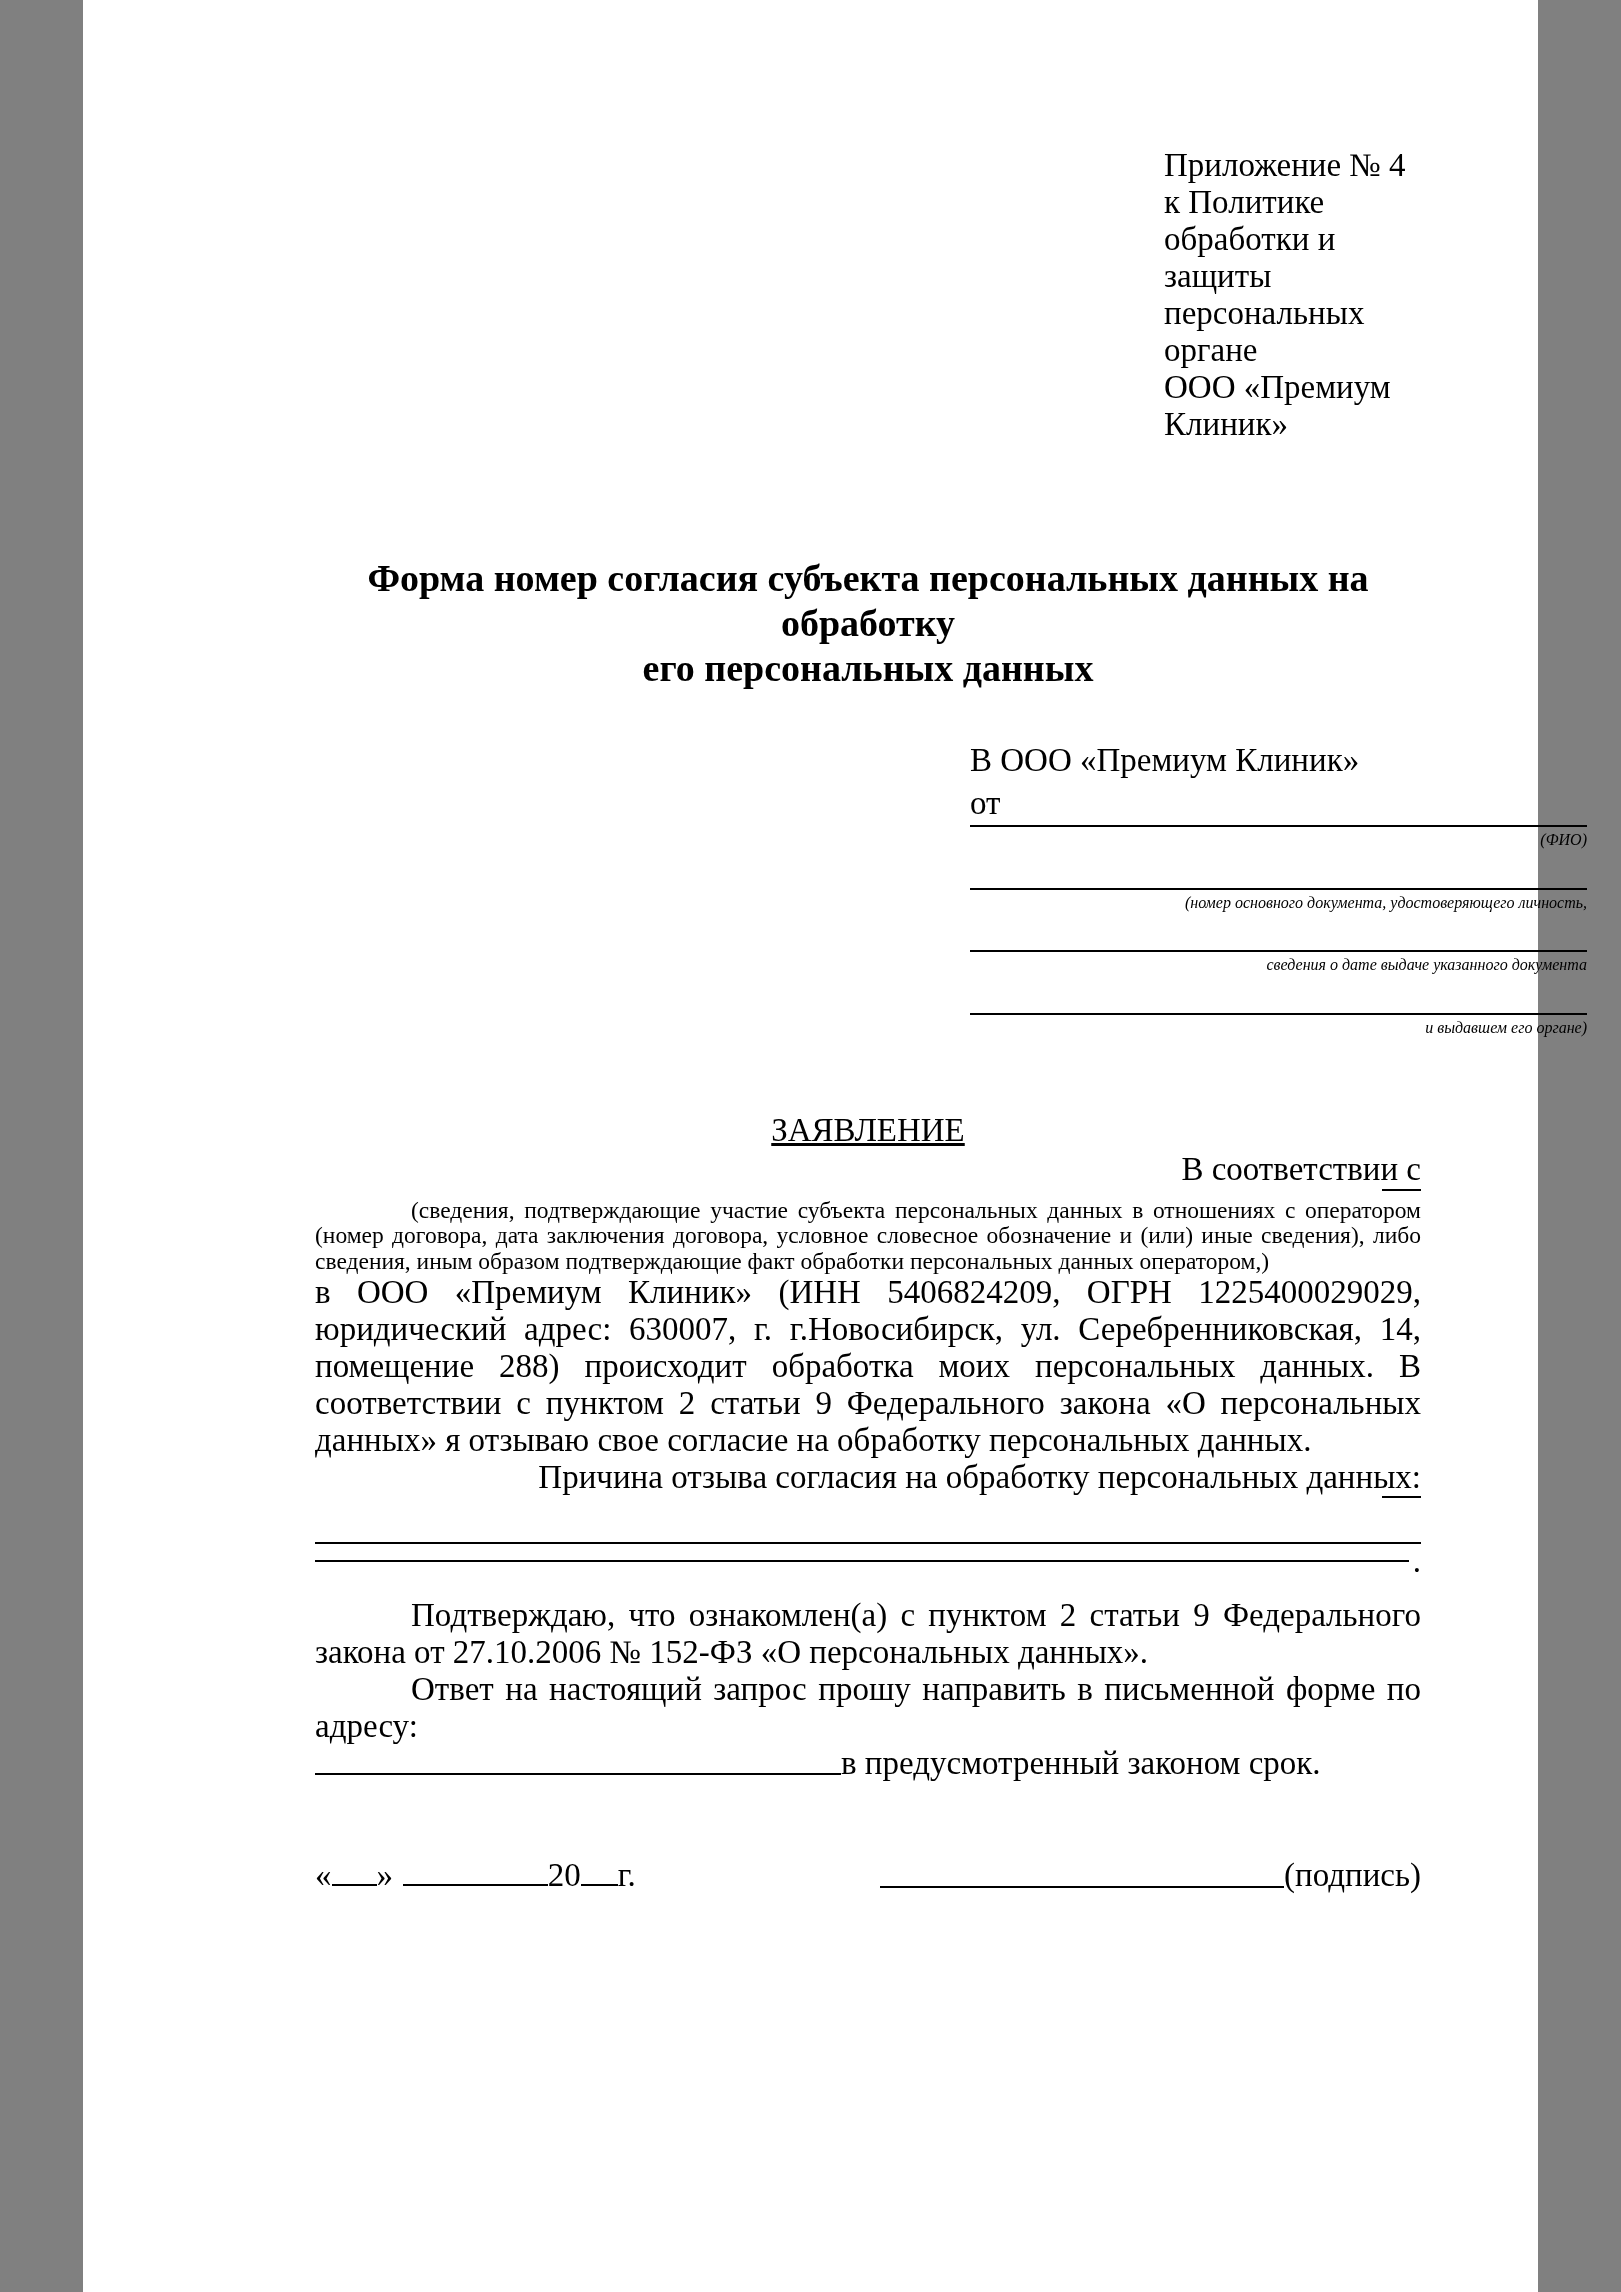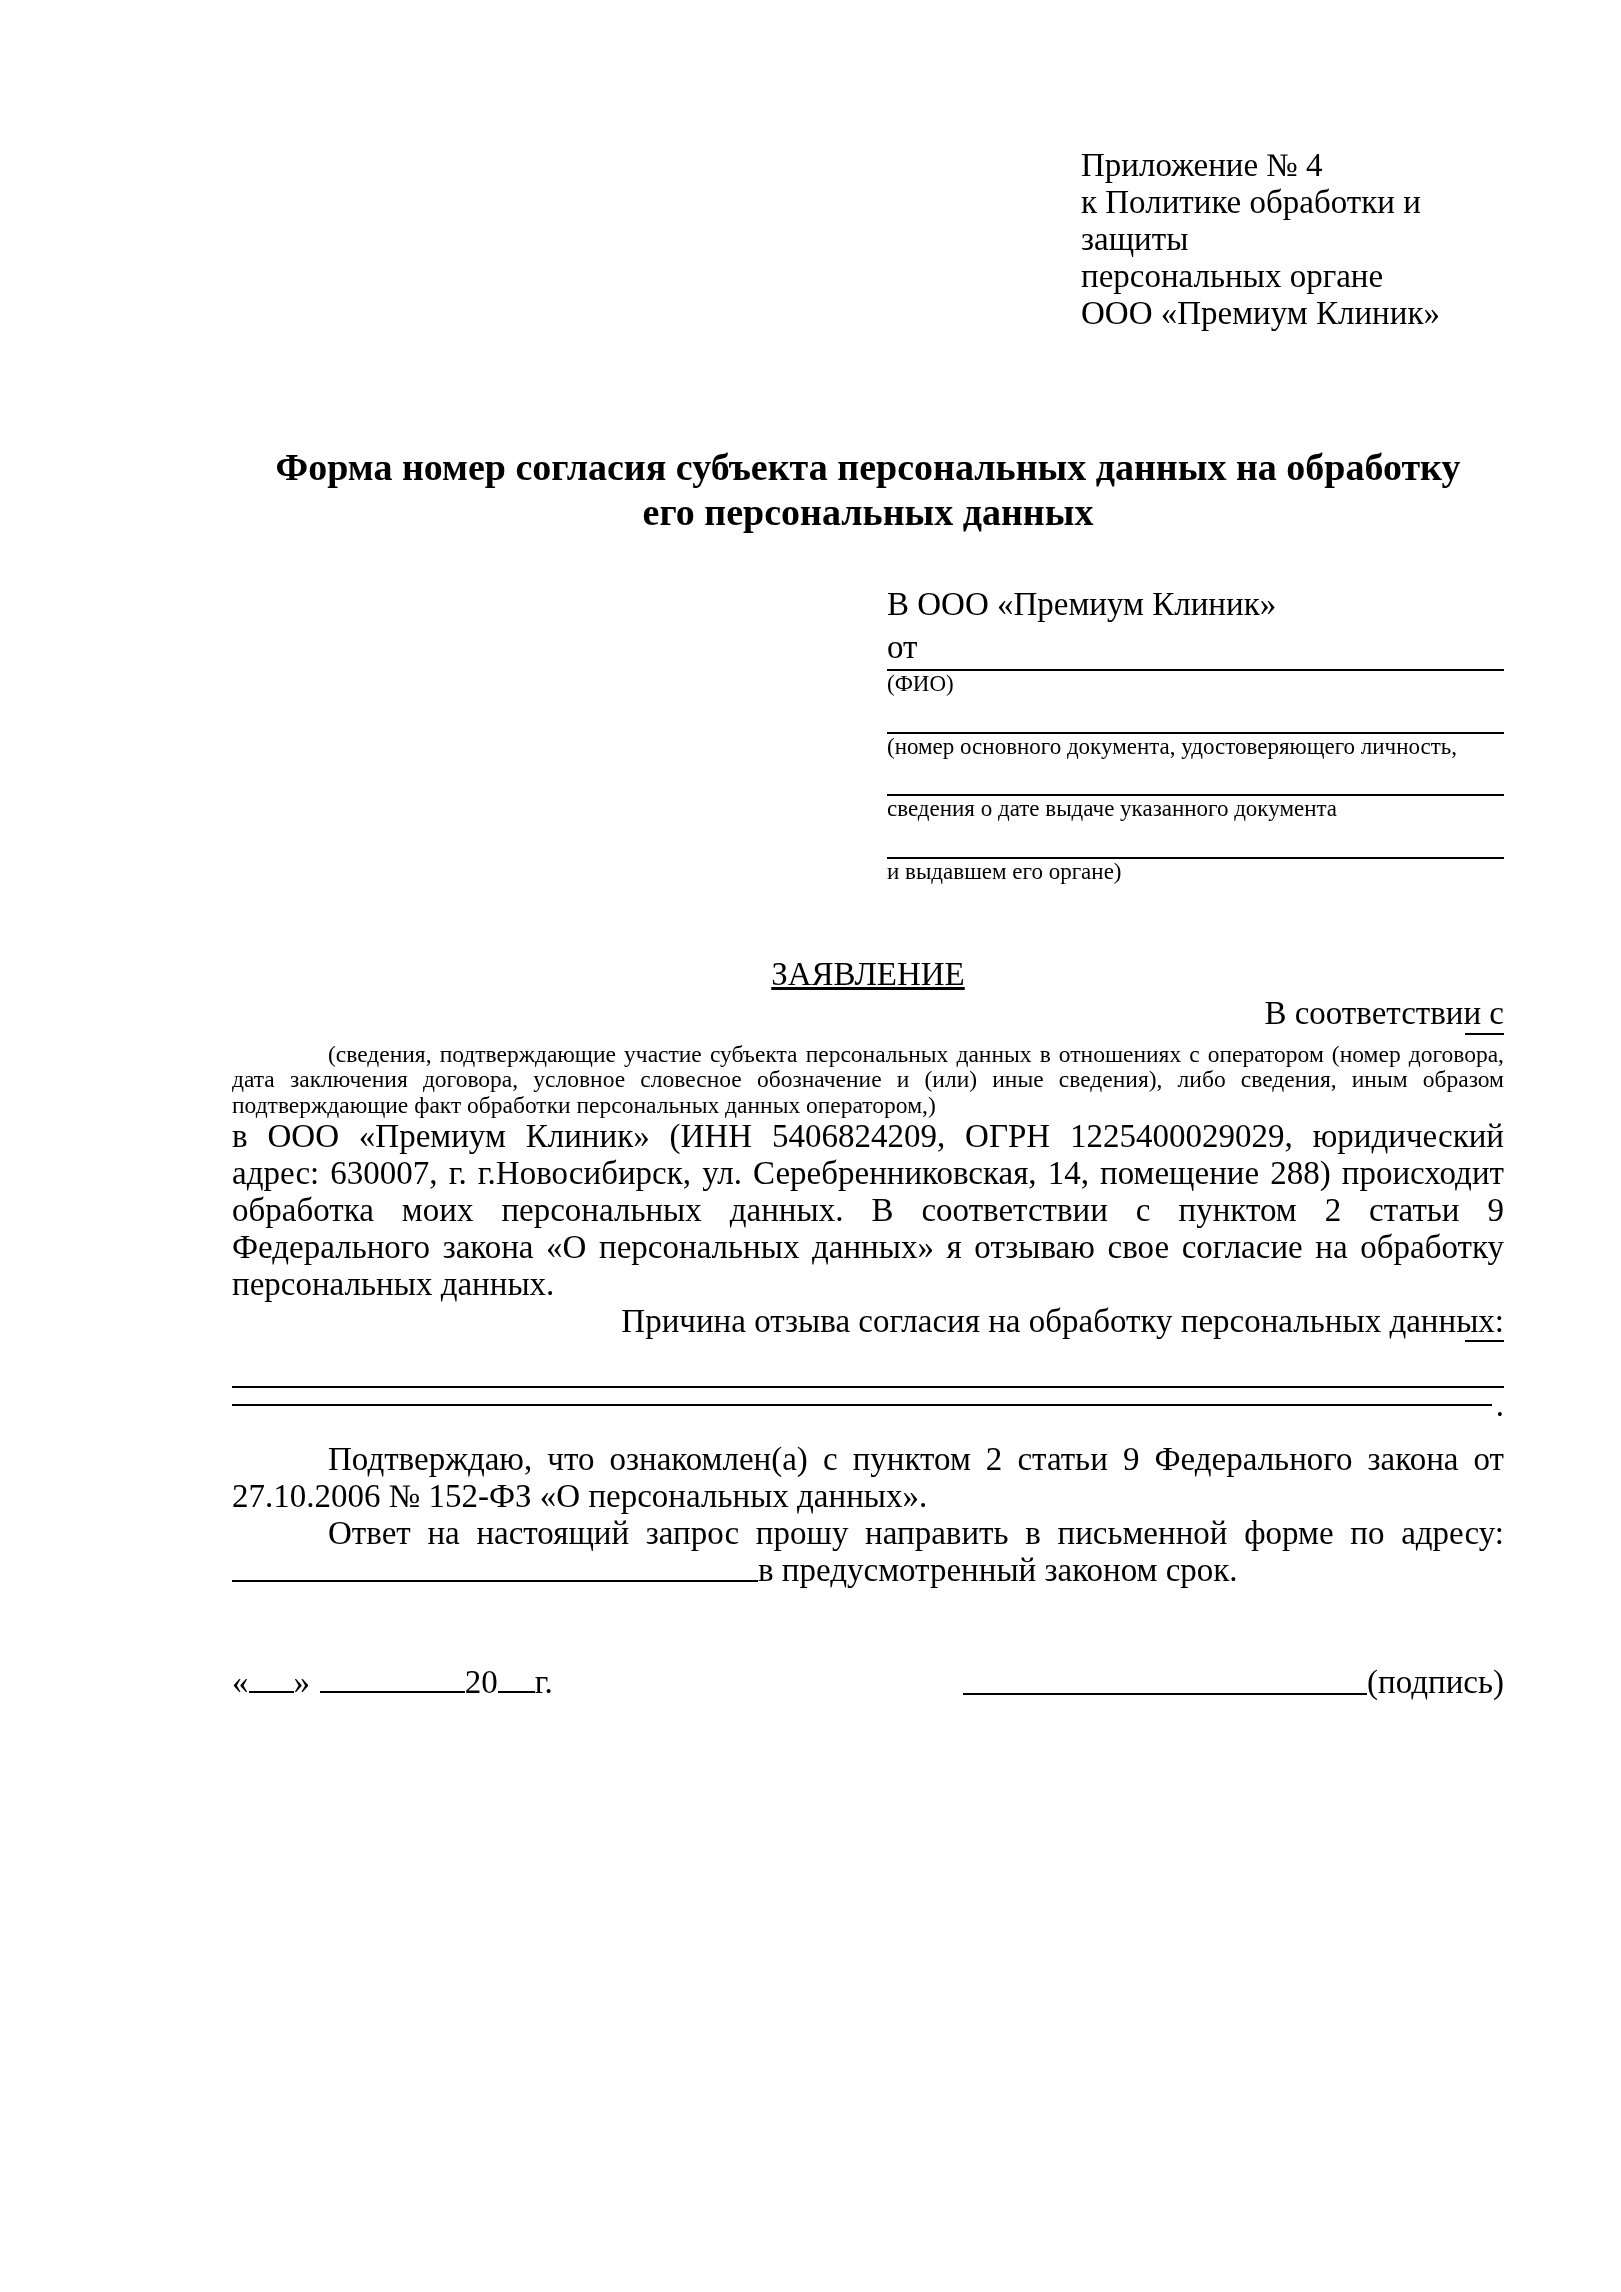--- a/index.html
+++ b/index.html
@@ -2,21 +2,21 @@
 <html><head>
 <meta charset="utf-8">
 <style>
   html, body {
     margin: 0;
     padding: 0;
     background: #808080;
   }
   .page {
     position: relative;
-    width: 1621px;
+    width: 1455px;
     height: 2293px;
     margin: 0 auto;
     background: #ffffff;
     color: #000000;
     font-family: "Liberation Serif", "DejaVu Serif", serif;
     font-size: 33px;
     line-height: 37px;
     box-sizing: border-box;
     padding: 147px 117px 0 232px; 
   }
@@ -39,24 +39,25 @@
 
   
   .recipient {
     margin-top: 48px;
     margin-left: 655px; 
     width: 617px;
   }
   .recipient .to, .recipient .from { line-height: 43px; }
   .field {
     border-top: 2.9px solid #000;
-    text-align: left;
-    font-size: 23px;
+    text-align: right;
+    font-size: 16px;
     line-height: 25.5px;
     padding-bottom: 35px;
+    font-style: italic;
   }
   .field:last-child { padding-bottom: 0; }
 
   
   .statement-heading {
     margin-top: 71px;
     text-align: center;
     line-height: 39px;
     text-decoration: underline;
   }

